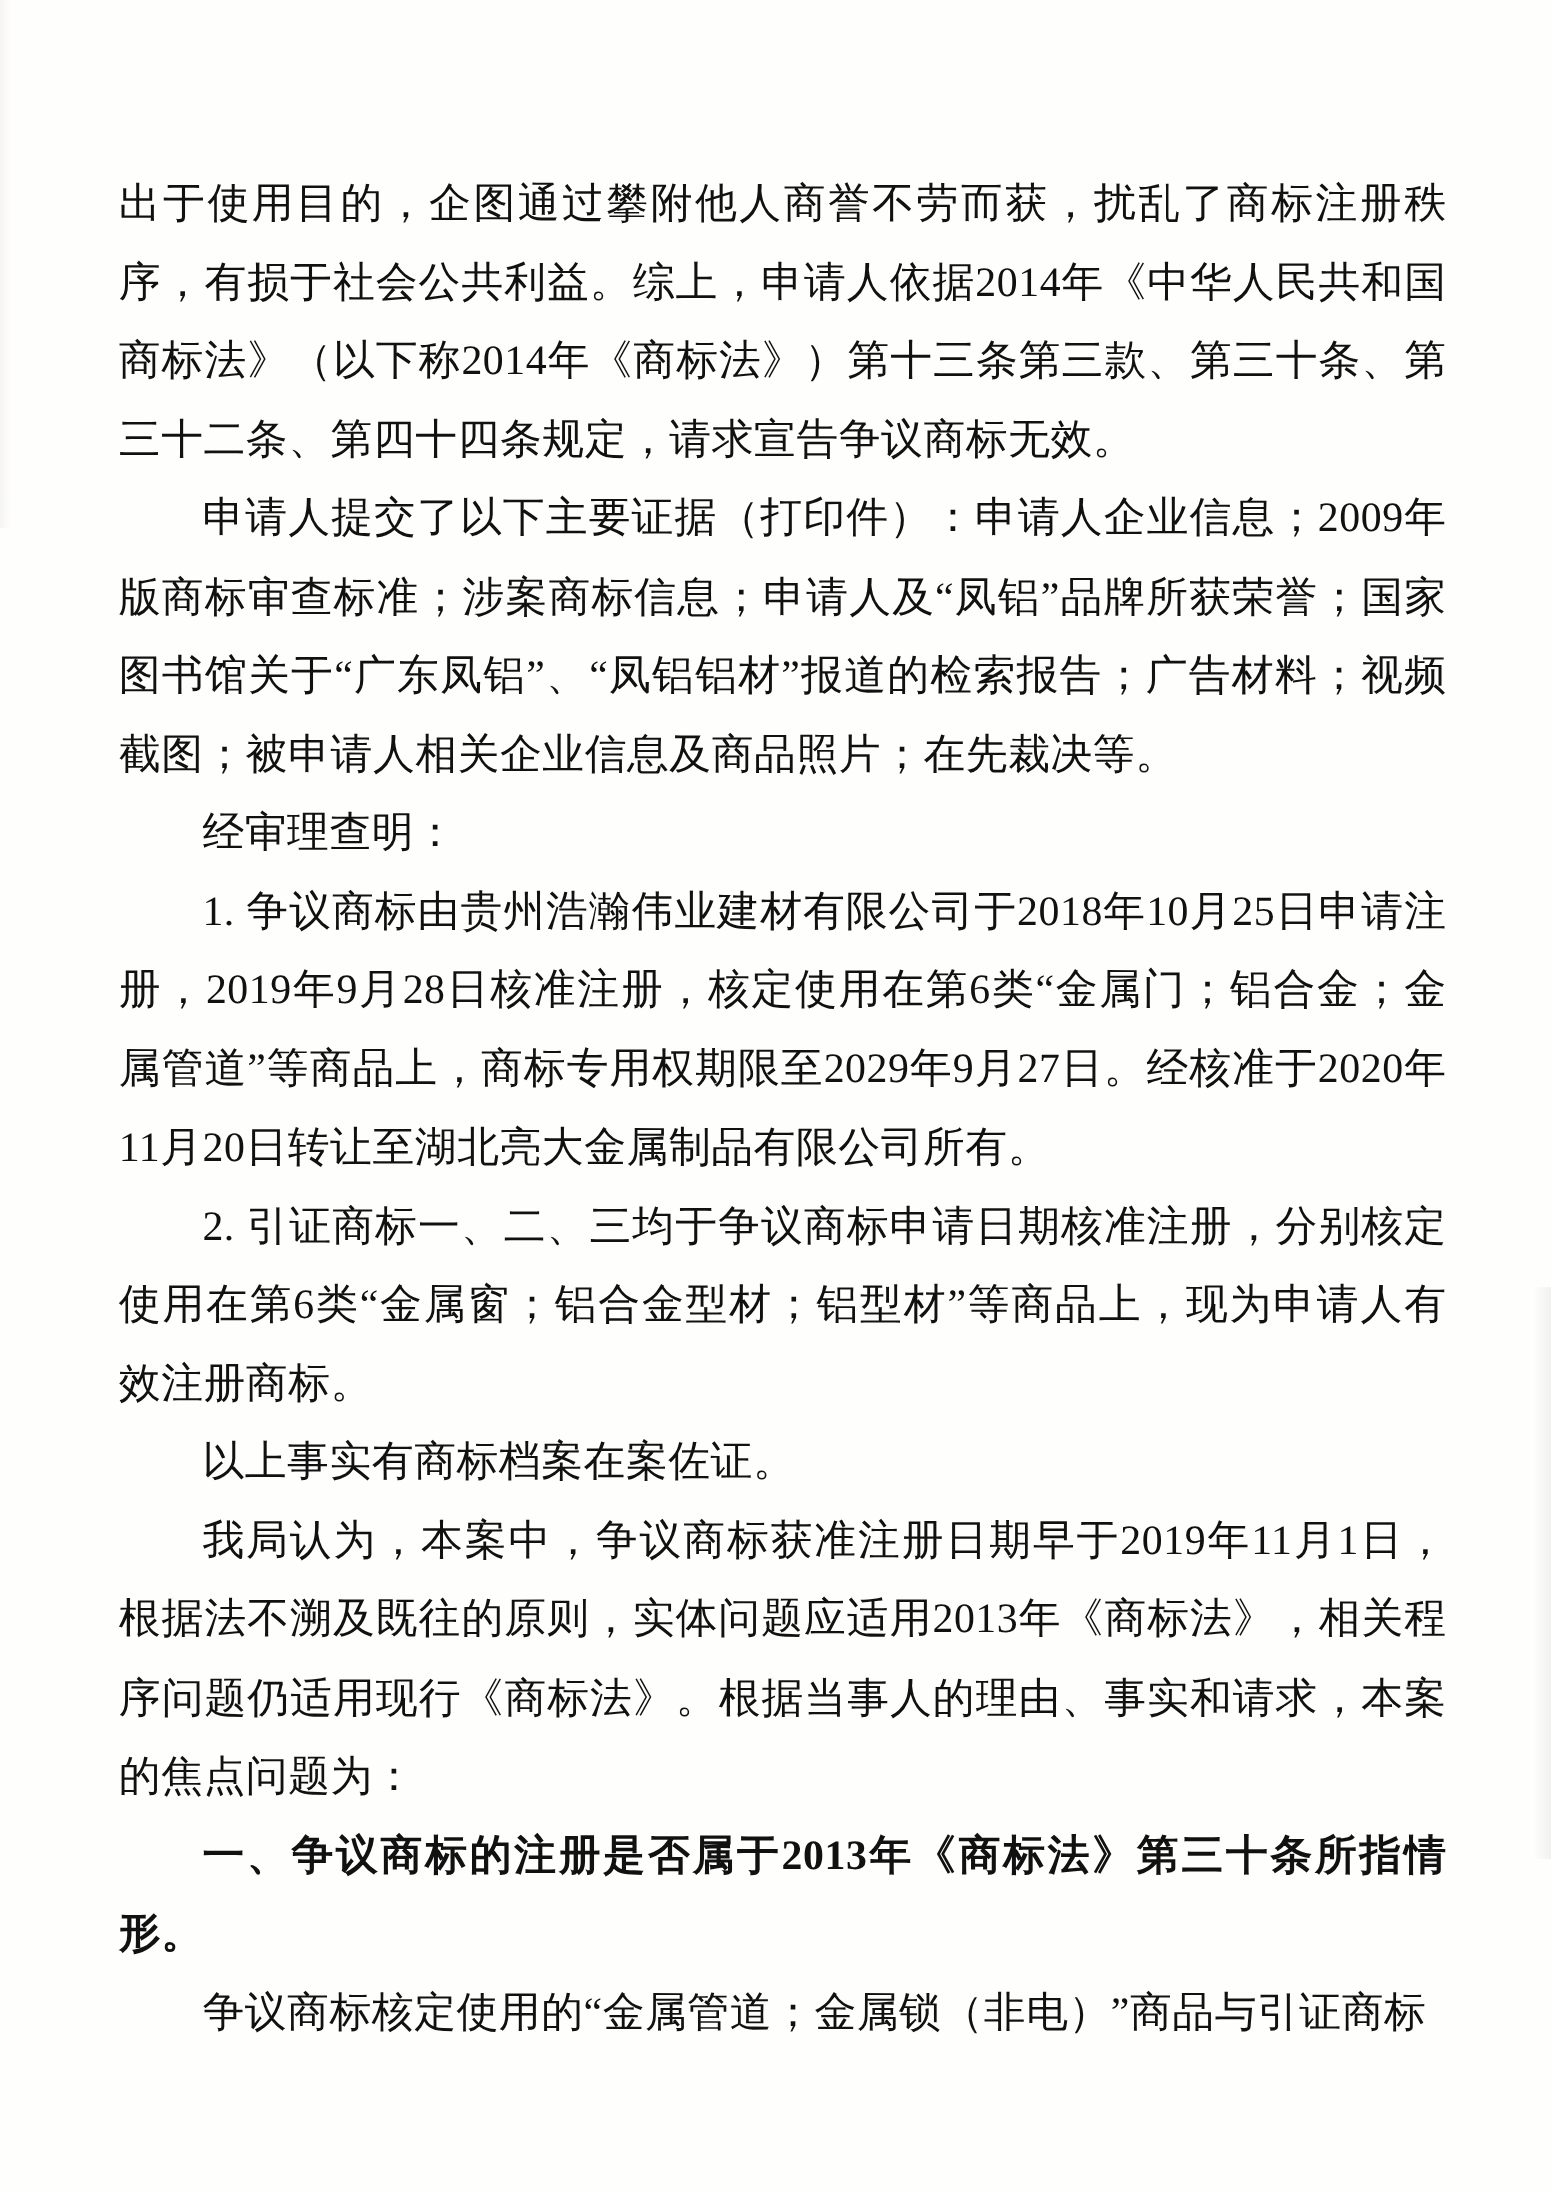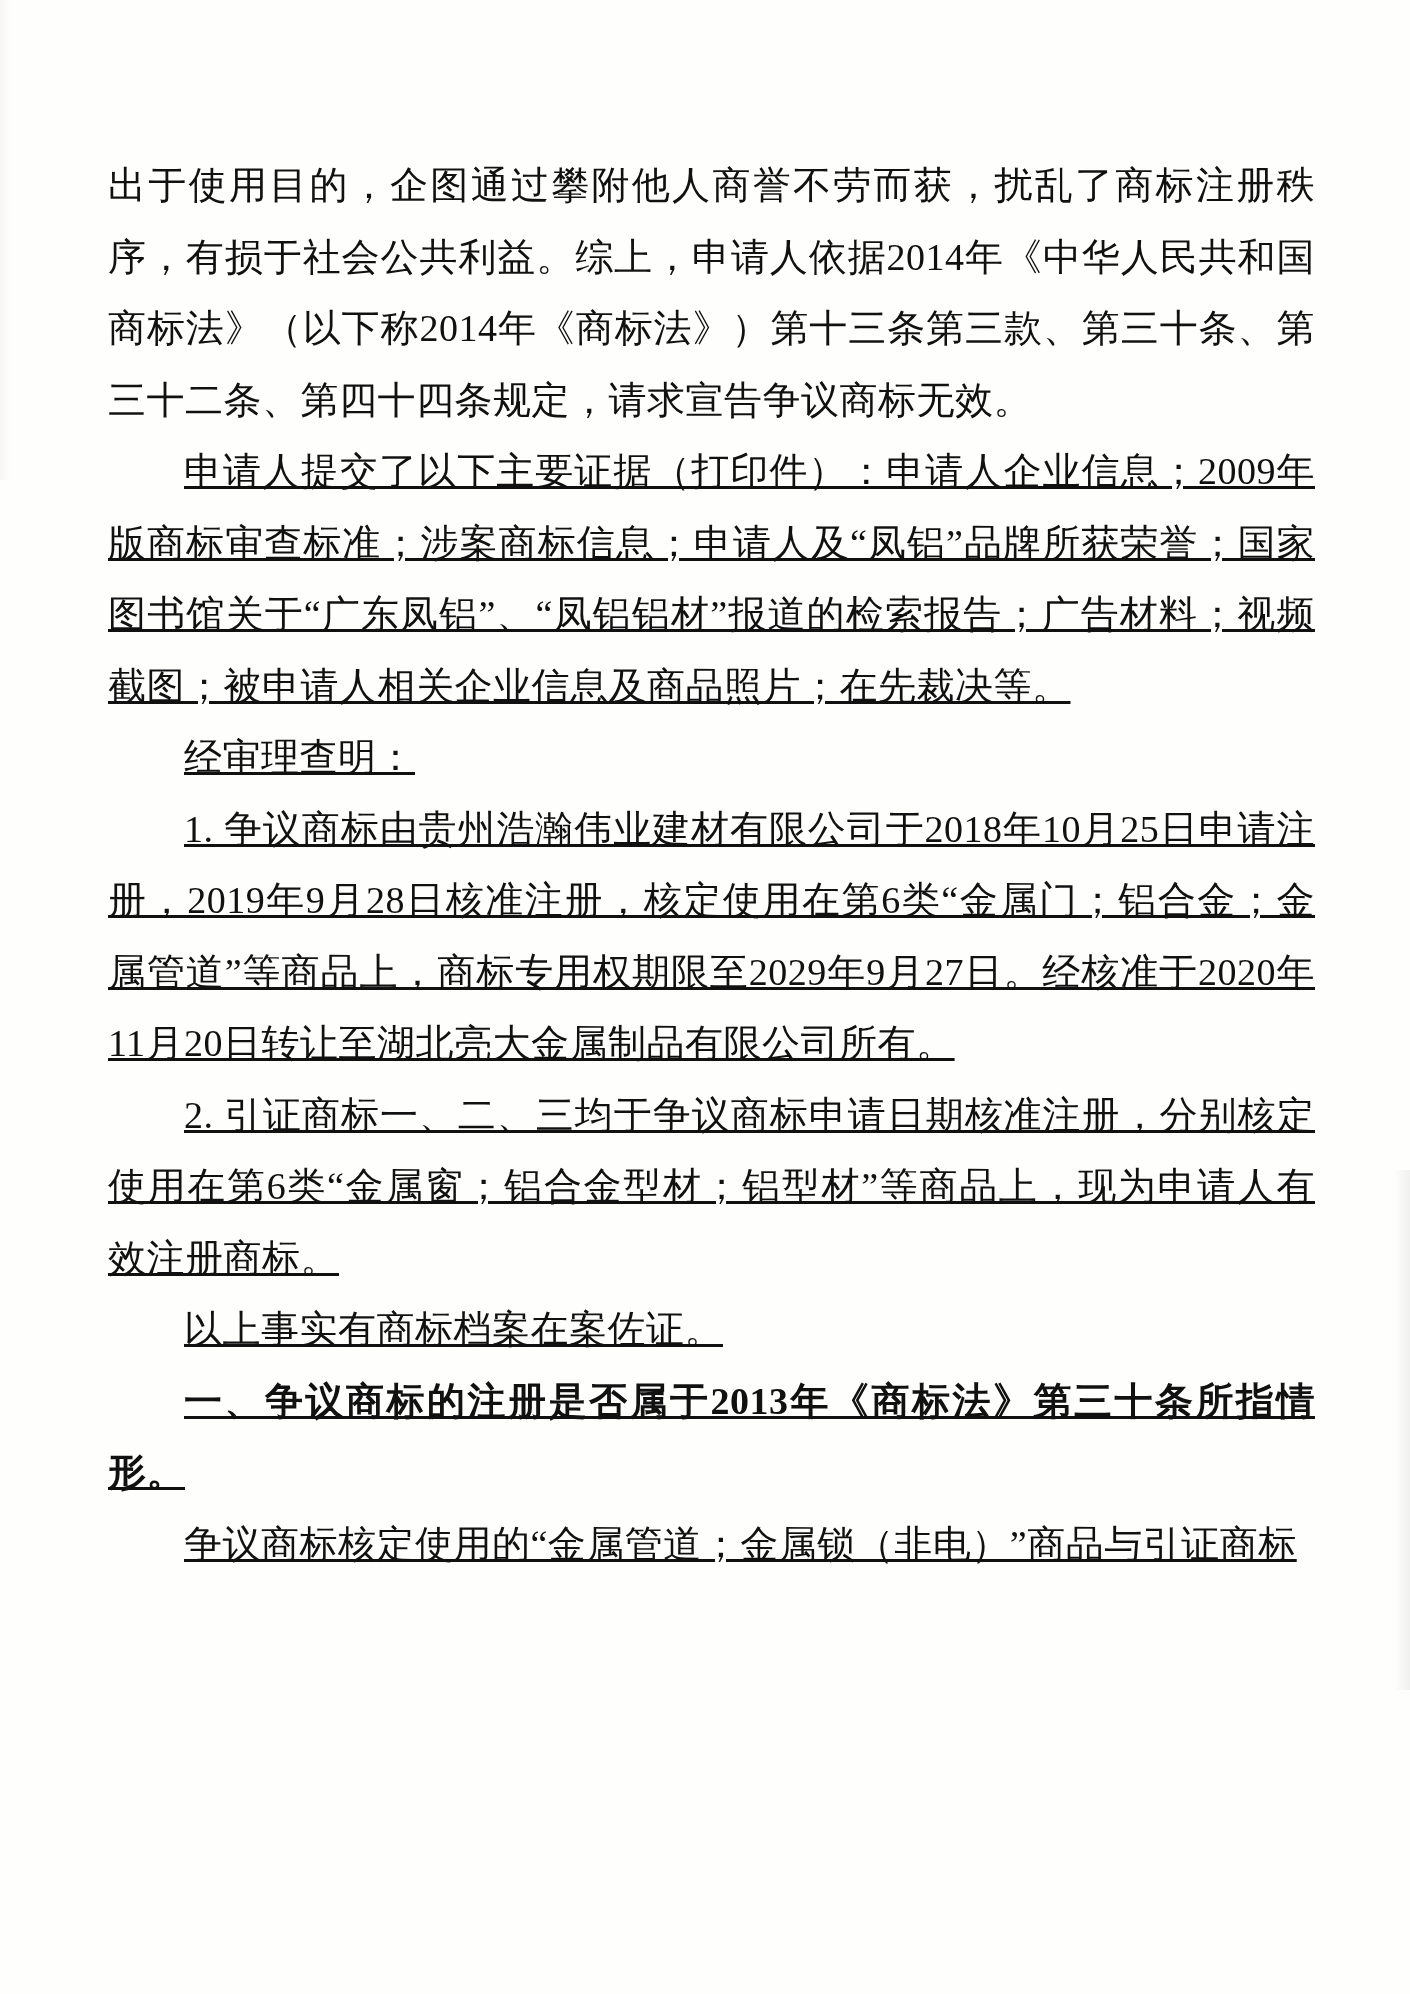--- a/index.html
+++ b/index.html
@@ -27,21 +27,20 @@
     text-align: justify;
     text-justify: inter-ideograph;
     letter-spacing: 0.5px;
   }
   .content p {
     margin: 0;
     padding: 0;
   }
   .content p.indent {
     text-indent: 2em;
-    text-decoration: underline;
   }
   .content p.bold {
     font-weight: bold;
   }
   .footer {
     position: absolute;
     left: 0;
     top: 1738px;
     width: 100%;
     text-align: center;
@@ -75,17 +74,18 @@
   <div class="scan-edge-left"></div>
   <div class="scan-edge-right"></div>
 
   <div class="content">
     <p class="no-indent">出于使用目的，企图通过攀附他人商誉不劳而获，扰乱了商标注册秩序，有损于社会公共利益。综上，申请人依据2014年《中华人民共和国商标法》（以下称2014年《商标法》）第十三条第三款、第三十条、第三十二条、第四十四条规定，请求宣告争议商标无效。</p>
     <p class="indent">申请人提交了以下主要证据（打印件）：申请人企业信息；2009年版商标审查标准；涉案商标信息；申请人及“凤铝”品牌所获荣誉；国家图书馆关于“广东凤铝”、“凤铝铝材”报道的检索报告；广告材料；视频截图；被申请人相关企业信息及商品照片；在先裁决等。</p>
     <p class="indent">经审理查明：</p>
     <p class="indent">1. 争议商标由贵州浩瀚伟业建材有限公司于2018年10月25日申请注册，2019年9月28日核准注册，核定使用在第6类“金属门；铝合金；金属管道”等商品上，商标专用权期限至2029年9月27日。经核准于2020年11月20日转让至湖北亮大金属制品有限公司所有。</p>
     <p class="indent">2. 引证商标一、二、三均于争议商标申请日期核准注册，分别核定使用在第6类“金属窗；铝合金型材；铝型材”等商品上，现为申请人有效注册商标。</p>
     <p class="indent">以上事实有商标档案在案佐证。</p>
+    <p class="indent">我局认为，本案中，争议商标获准注册日期早于2019年11月1日，根据法不溯及既往的原则，实体问题应适用2013年《商标法》，相关程序问题仍适用现行《商标法》。根据当事人的理由、事实和请求，本案的焦点问题为：</p>
     <p class="indent bold">一、争议商标的注册是否属于2013年《商标法》第三十条所指情形。</p>
     <p class="indent">争议商标核定使用的“金属管道；金属锁（非电）”商品与引证商标</p>
   </div>
 
 </div>
 
 </body></html>

